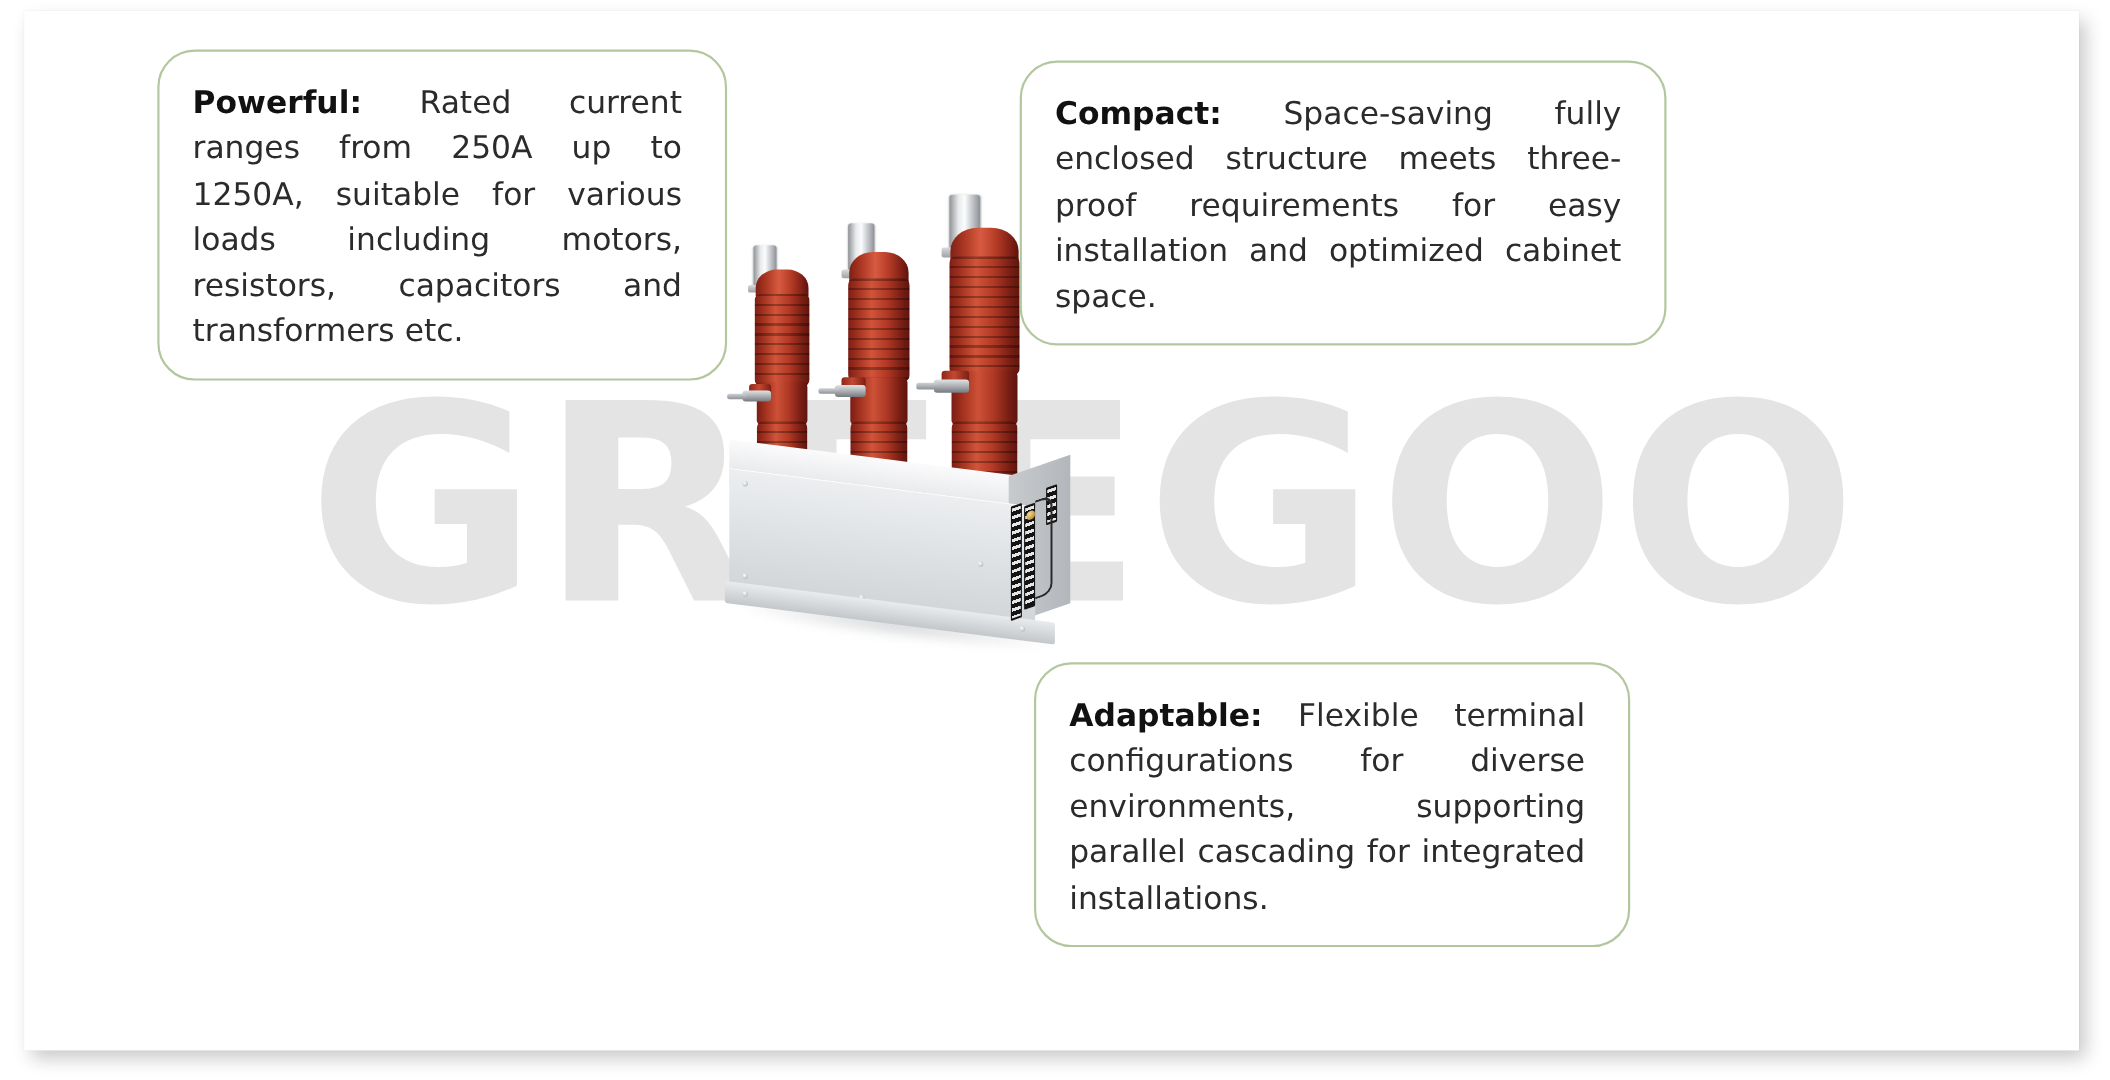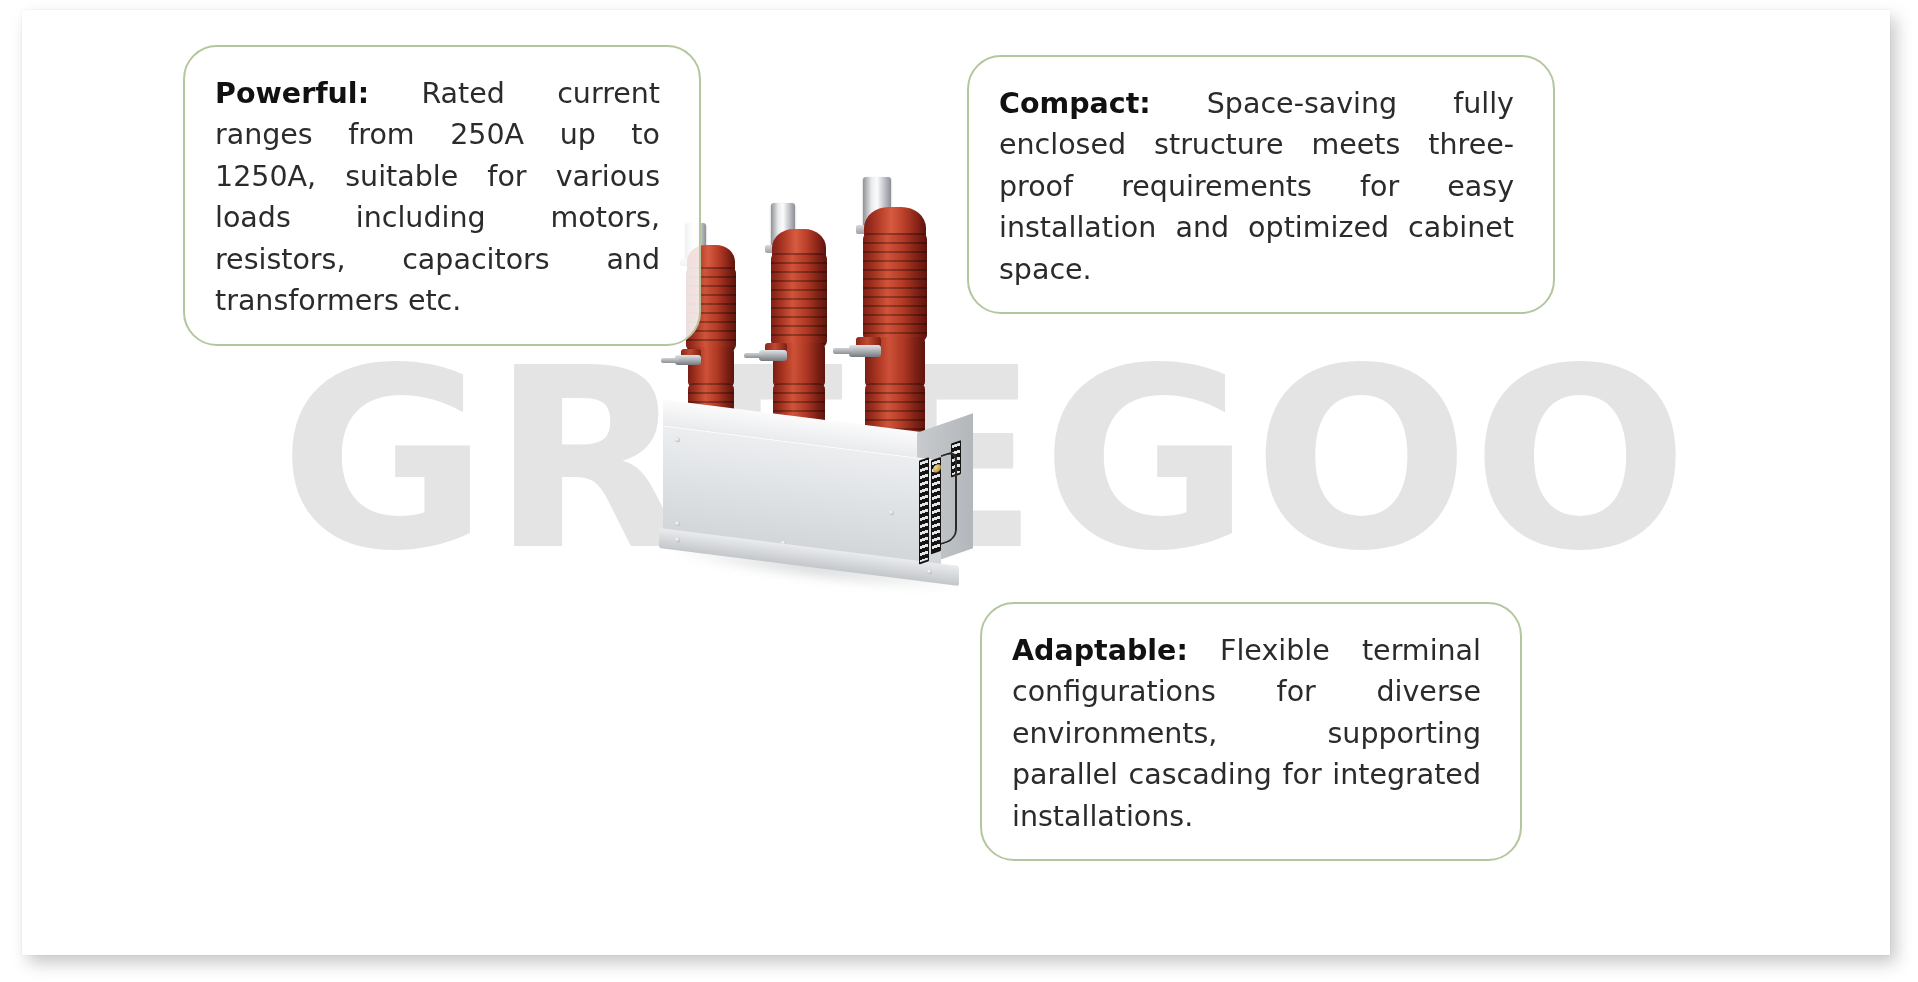--- a/index.html
+++ b/index.html
@@ -49,21 +49,20 @@
   .fbox {
     position: absolute;
     box-sizing: border-box;
     border: 2px solid #b3c79f;
     border-radius: 34px;
     background: rgba(255,255,255,0.86);
     padding: 26px 39px 22px 30px;
     color: #2b2b2b;
     font-size: 28.5px;
     line-height: 1.455;
-    margin-left: 40px;
   }
   .fbox .lead {
     font-weight: bold;
     color: #111111;
   }
   .fbox .body { font-weight: normal; }
   .justified { text-align: justify; text-align-last: left; }
 
   #box-powerful  { left: 121px;  top: 35px;  width: 518px;  }
   #box-compact   { left: 905px;  top: 45px;  width: 588px;  }

